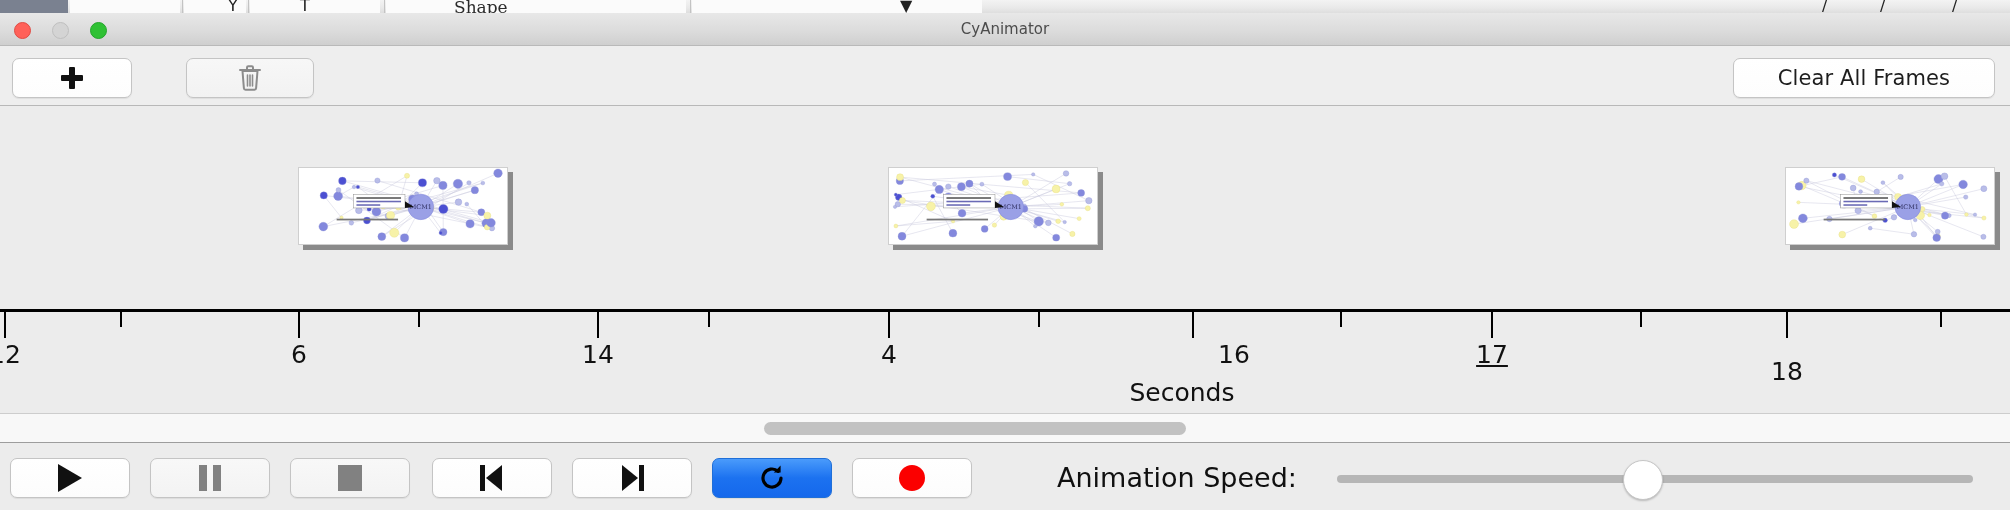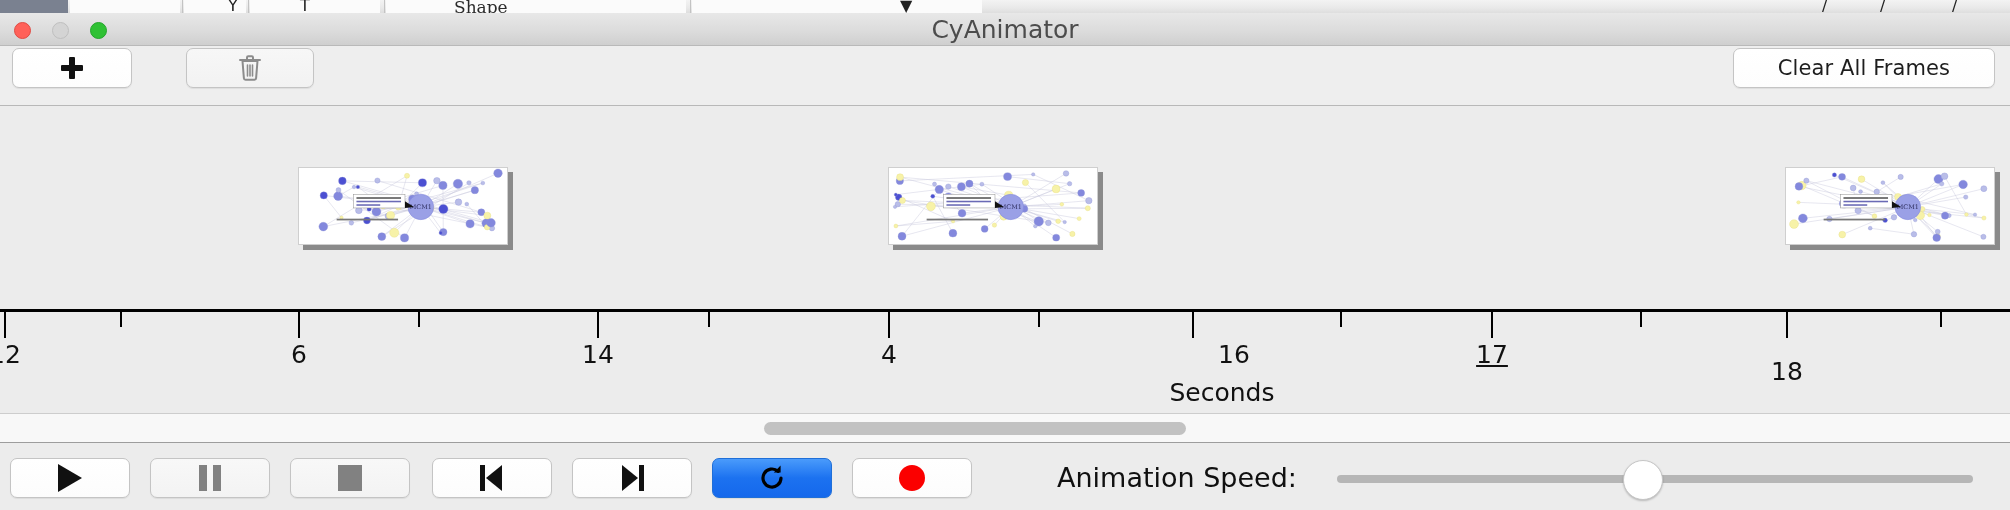--- a/index.html
+++ b/index.html
@@ -70,36 +70,36 @@
   }
   .traffic.close  { left: 14px;  background: #ff6159; border: 1px solid #e04b43; }
   .traffic.min    { left: 52px;  background: #d4d4d4; border: 1px solid #bfbfbf; }
   .traffic.max    { left: 90px;  background: #2fc134; border: 1px solid #24a52c; }
   .window-title {
     position: absolute;
     top: 0; left: 0; right: 0;
     height: 33px;
     line-height: 33px;
     text-align: center;
-    font-size: 25px;
+    font-size: 15px;
     color: #4c4c4c;
   }
 
   
   .toolbar {
     position: absolute;
     top: 46px; left: 0;
     width: 2010px; height: 60px;
     background: #eeeeee;
     border-bottom: 1px solid #b8b8b8;
     box-sizing: border-box;
   }
   .tb-btn {
     position: absolute;
-    top: 2px;
+    top: 12px;
     height: 40px;
     border-radius: 7px;
     border: 1px solid #c4c4c4;
     box-shadow: 0 1px 1px rgba(0,0,0,0.07);
     display: flex;
     align-items: center;
     justify-content: center;
     box-sizing: border-box;
     cursor: default;
   }
@@ -701,21 +701,21 @@
         <div class="tick-label" style="left: 1234px;">16</div>
         <div class="tick minor" style="left: 1340px;"></div>
         <div class="tick major" style="left: 1491px;"></div>
         <div class="tick-label" style="left: 1492px; text-decoration: underline;">17</div>
         <div class="tick minor" style="left: 1640px;"></div>
         <div class="tick major" style="left: 1786px;"></div>
         <div class="tick-label" style="left: 1787px; margin-top: 17px;">18</div>
         <div class="tick minor" style="left: 1940px;"></div>
       </div>
 
-    <div class="axis-title" id="axis-title" style="left: 1182px; margin-left: 40px;">Seconds</div>
+    <div class="axis-title" id="axis-title" style="left: 1182px;">Seconds</div>
   </div>
 
   <div class="scroll-row">
     <div class="scroll-thumb" style="left: 763.8px; width: 422.1px;"></div>
   </div>
 
   <div class="controlbar">
 
     <div class="ctrl-btn enabled b-play">
       <span class="ico-play"></span>

